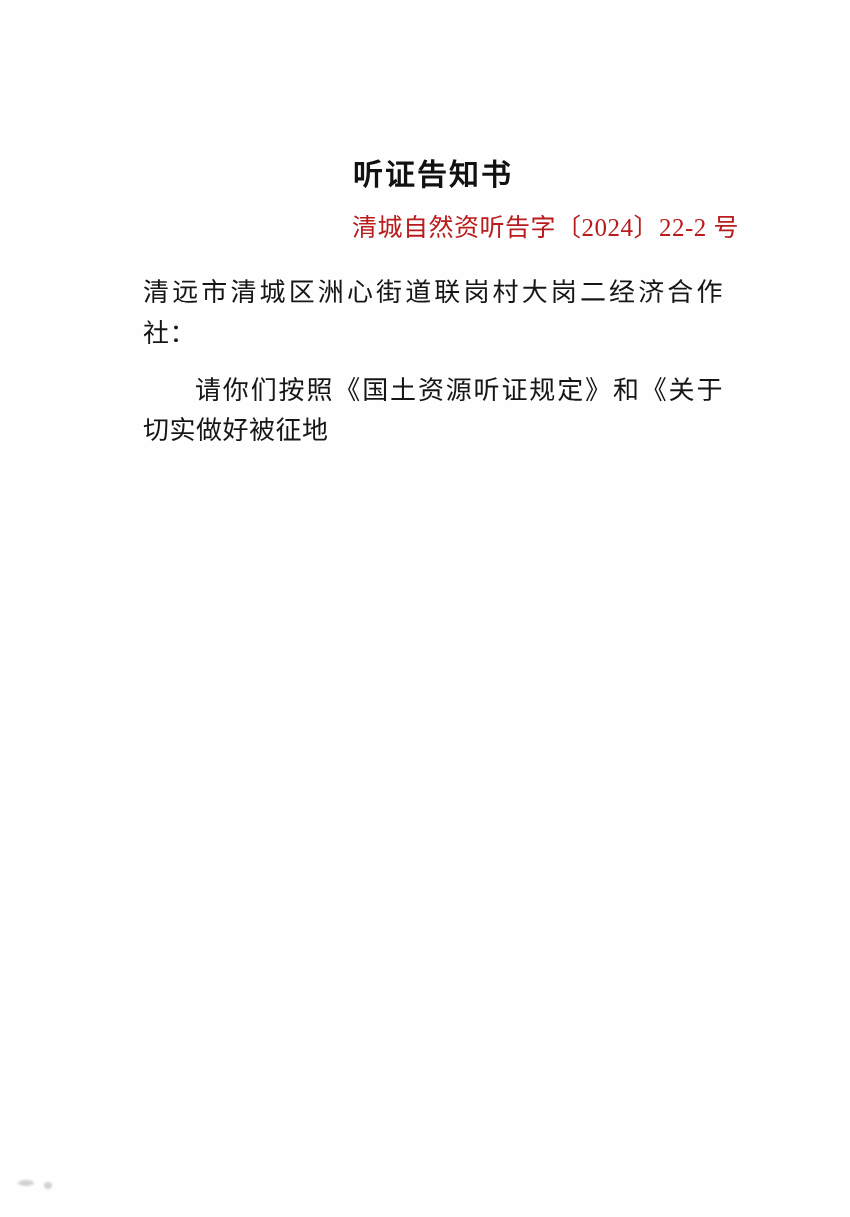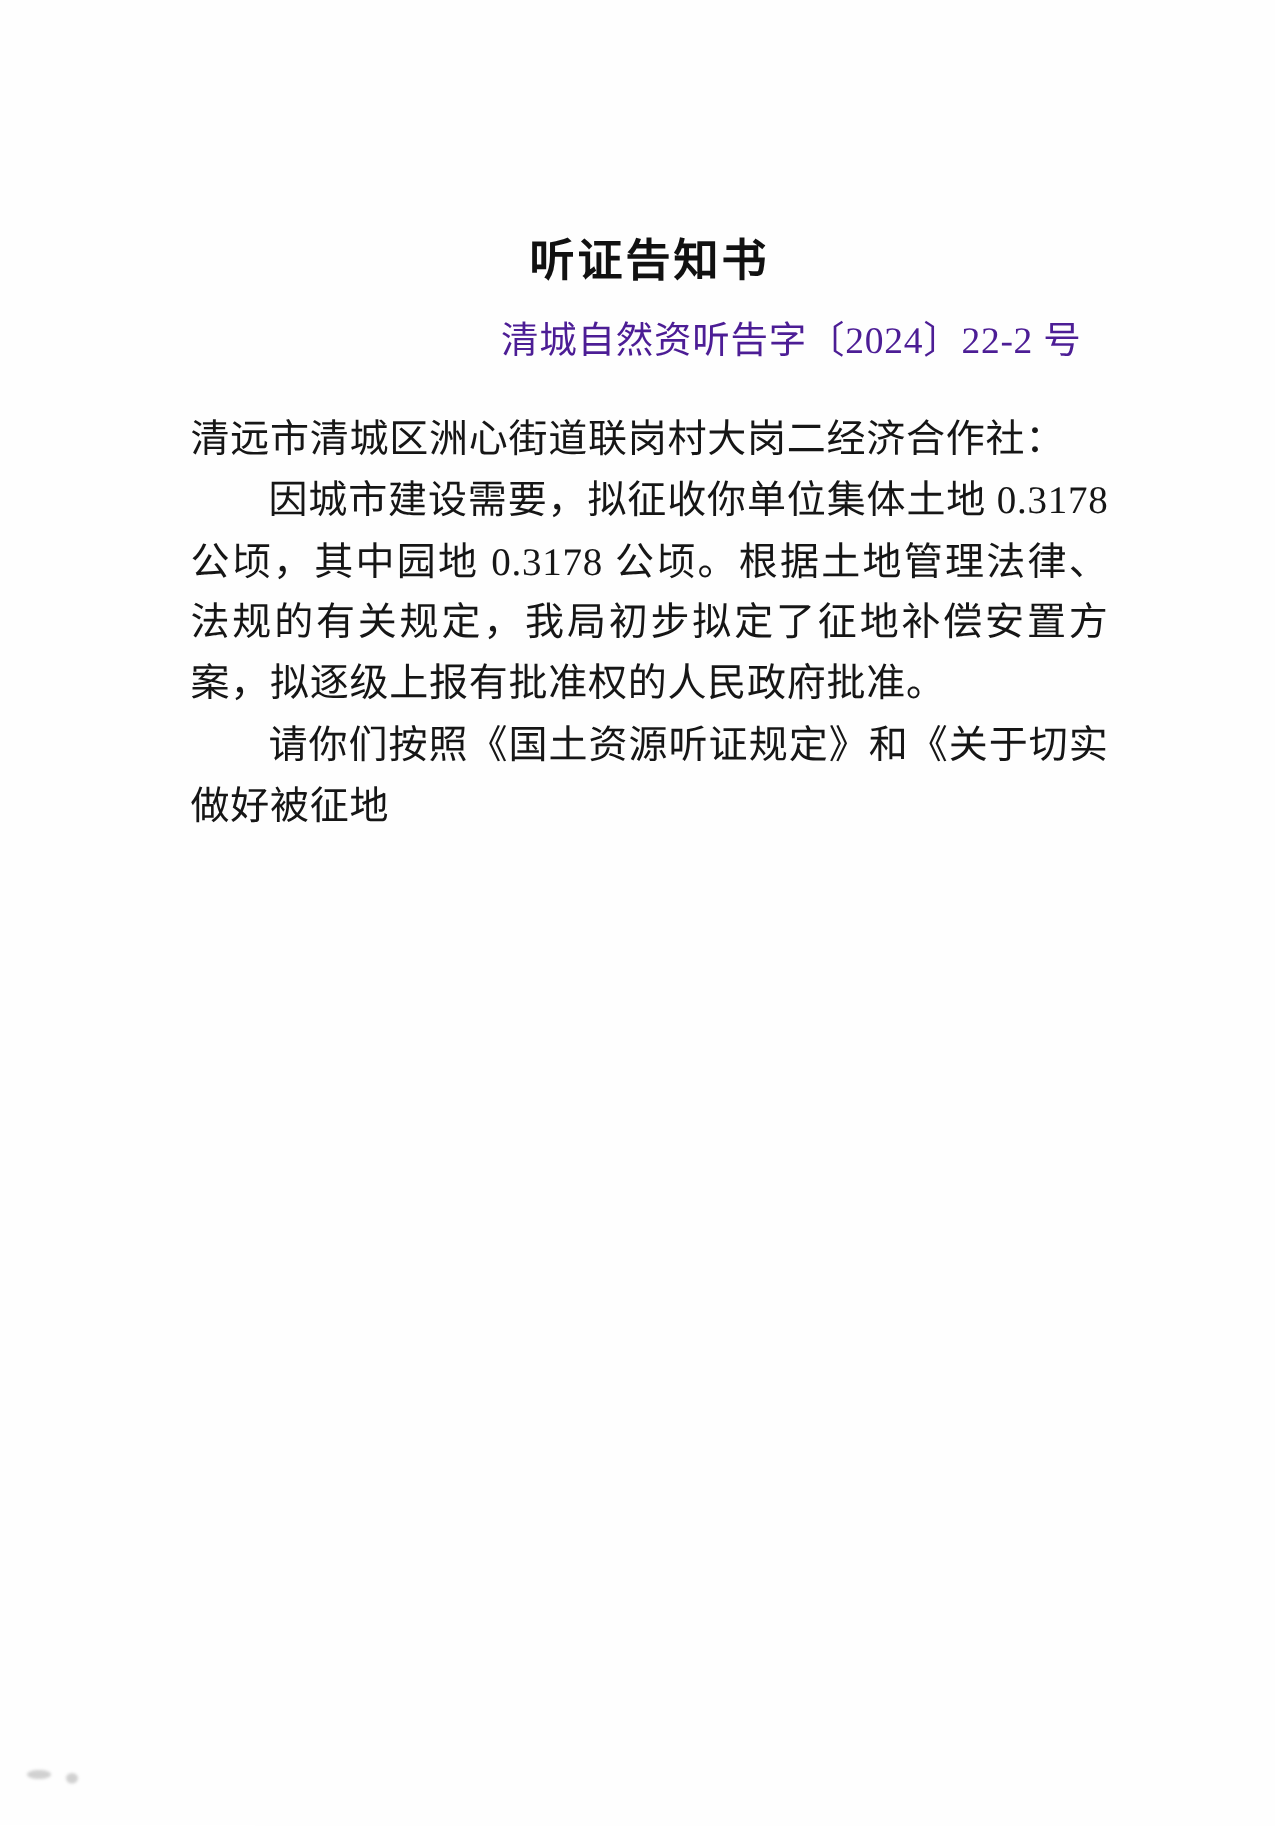--- a/index.html
+++ b/index.html
@@ -24,38 +24,38 @@
   .doc-title {
     margin: 0;
     font-size: 30px;
     line-height: 34px;
     font-weight: 700;
     letter-spacing: 2px;
     text-align: center;
     color: #111111;
   }
   .doc-number {
-    margin: 22px 18px 0 0;
+    margin: 22px 0 0 0;
     font-size: 25px;
     line-height: 28px;
     text-align: right;
     letter-spacing: 0.5px;
-    color: #4c1d95;
+    color: #b91c1c;
     white-space: nowrap;
   }
   .doc-body {
     margin-top: 31px;
     font-size: 26px;
     line-height: 40.8px;
     text-align: justify;
     letter-spacing: 0.5px;
     color: #161616;
   }
   .doc-body p {
-    margin: 0;
+    margin: 16px;
     text-indent: 2em;
   }
   .doc-body p.no-indent {
     text-indent: 0;
   }
   
   .smudge {
     position: absolute;
     background: #9a9a9a;
     opacity: 0.45;
@@ -79,20 +79,19 @@
 <body>
 
 <div class="page">
 
   <h1 class="doc-title">听证告知书</h1>
 
   <div class="doc-number">清城自然资听告字〔2024〕22-2 号</div>
 
   <div class="doc-body">
     <p class="no-indent">清远市清城区洲心街道联岗村大岗二经济合作社：</p>
-    <p>因城市建设需要，拟征收你单位集体土地 0.3178 公顷，其中园地 0.3178 公顷。根据土地管理法律、法规的有关规定，我局初步拟定了征地补偿安置方案，拟逐级上报有批准权的人民政府批准。</p>
     <p>请你们按照《国土资源听证规定》和《关于切实做好被征地</p>
   </div>
 
   <div class="smudge smudge-1"></div>
   <div class="smudge smudge-2"></div>
 
 </div>
 
 </body></html>

